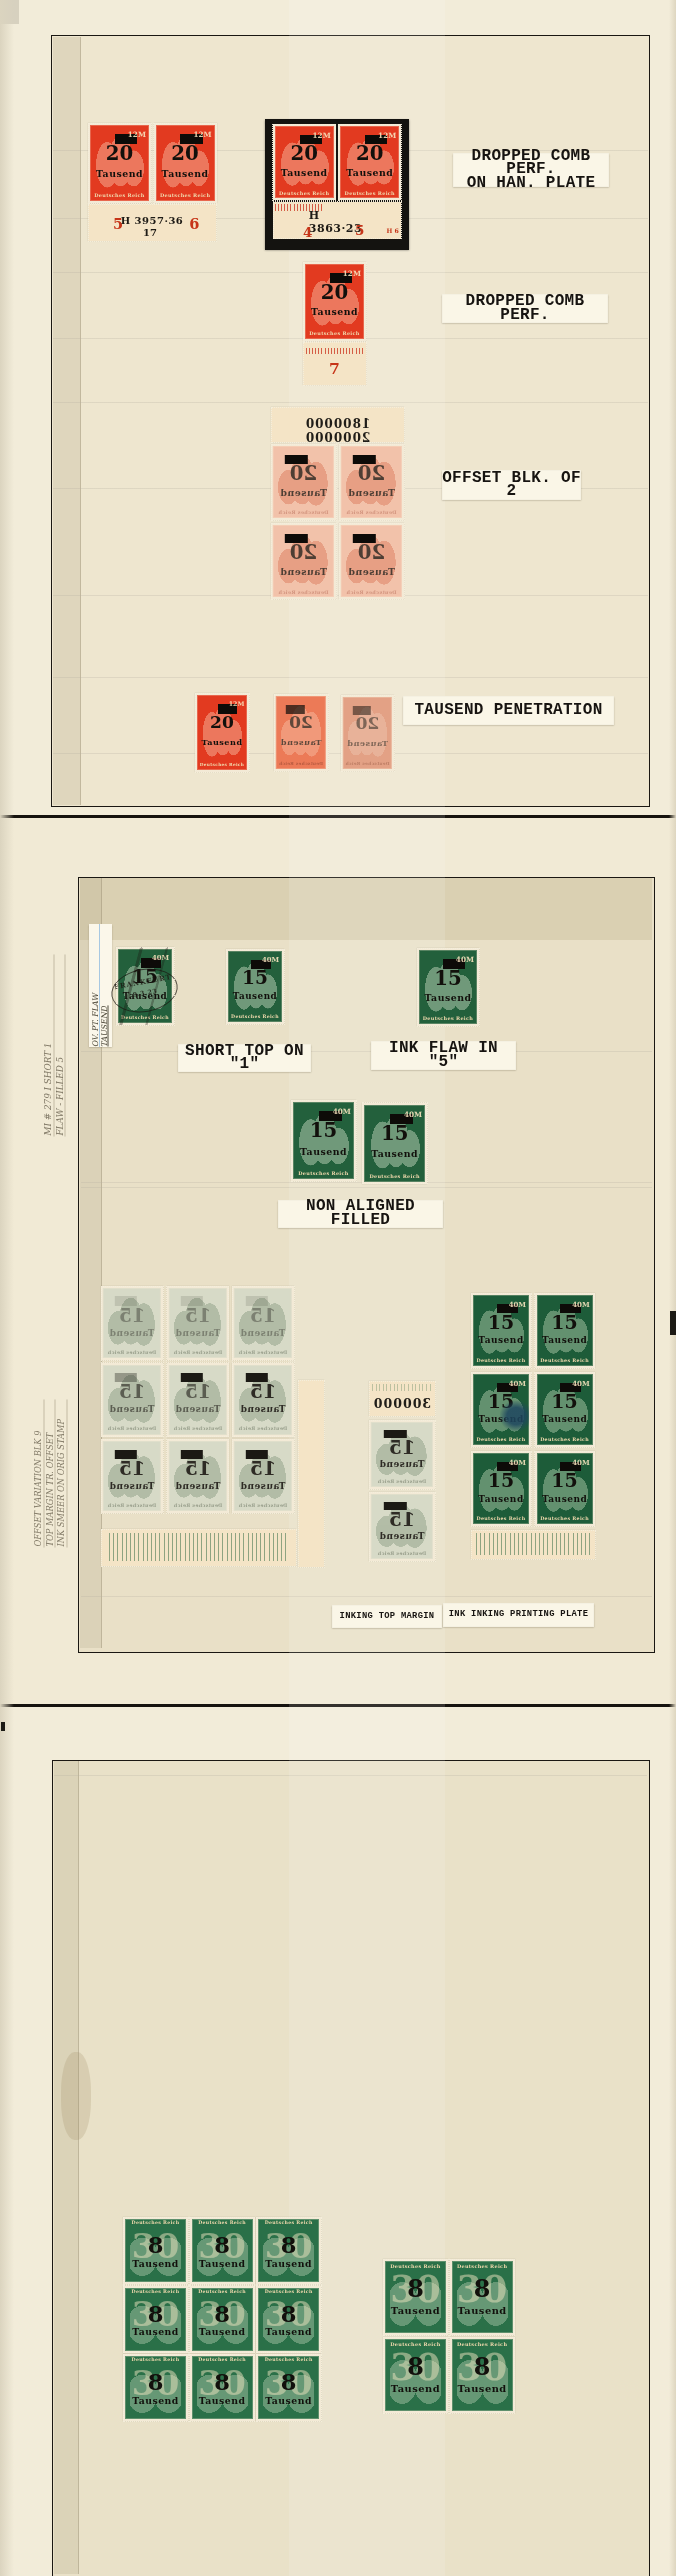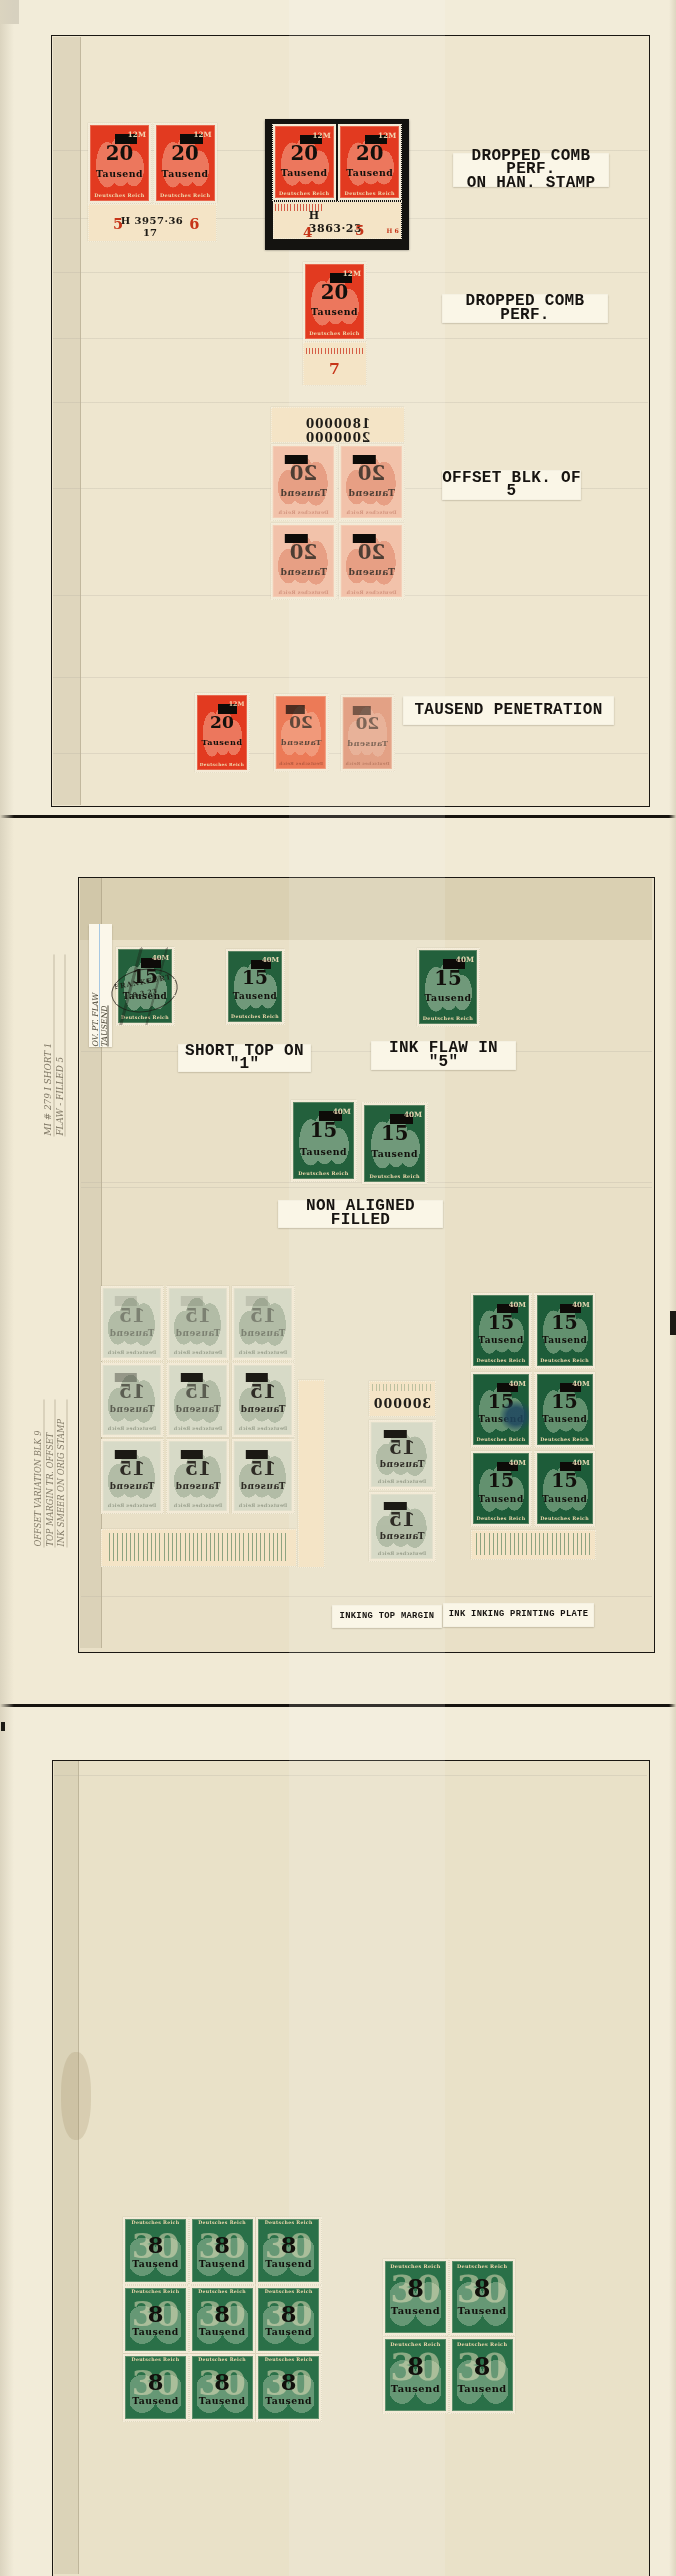--- a/index.html
+++ b/index.html
@@ -219,21 +219,21 @@
       <span class="bandred" style="left:2.1px;top:2.6px;width:50px;"></span>
       <span class="blkn" style="left:50%;transform:translateX(-44%);top:7.3px;font-size:11px;letter-spacing:0.5px;">H 3863·23</span>
       <span class="redn" style="left:30px;top:22px;font-size:13.5px;">4</span>
       <span class="redn" style="left:82px;top:20px;font-size:13.5px;">5</span>
       <span class="redn" style="right:2.1px;top:25px;font-size:6.2px;">H 6</span>
     </div>
   </div>
 
   <div class="label" style="left:453px;top:153px;width:156px;height:34px;">
     <span class="ln1">DROPPED COMB PERF.</span>
-    <span class="ln2">ON HAN. STAMP</span>
+    <span class="ln2">ON HAN. PLATE</span>
   </div>
 
   <div class="stamp abs s-red" style="left:303px;top:262px;width:63px;height:79px;">
     <div class="print">
       <div class="art"></div>
       <div class="bar"></div>
       <div class="base">12M</div>
       <div class="num">20</div>
       <div class="unit">Tausend</div>
       <div class="ctry">Deutsches Reich</div>
@@ -282,21 +282,21 @@
       <div class="print">
         <div class="art"></div>
         <div class="bar"></div>
         <div class="num">20</div>
         <div class="unit">Tausend</div>
         <div class="ctry">Deutsches Reich</div>
       </div>
     </div>
     </div>
   <div class="label" style="left:442px;top:470px;width:139px;height:30px;">
-    <span>OFFSET BLK. OF 5</span>
+    <span>OFFSET BLK. OF 2</span>
   </div>
 
   <div class="stamp abs s-red" style="left:195px;top:693px;width:54px;height:79px;font-size:4.5px;">
     <div class="print">
       <div class="art"></div>
       <div class="bar"></div>
       <div class="base">12M</div>
       <div class="num">20</div>
       <div class="unit">Tausend</div>
       <div class="ctry">Deutsches Reich</div>

